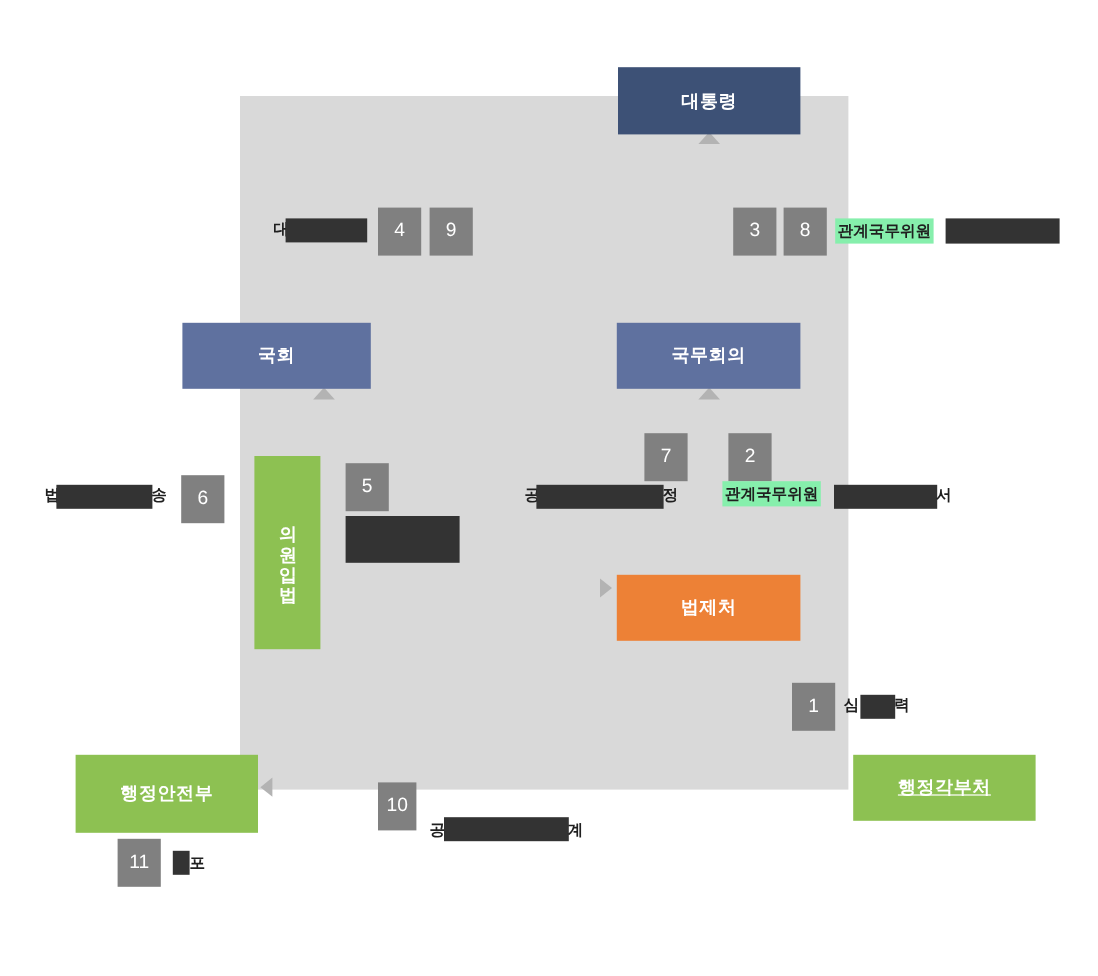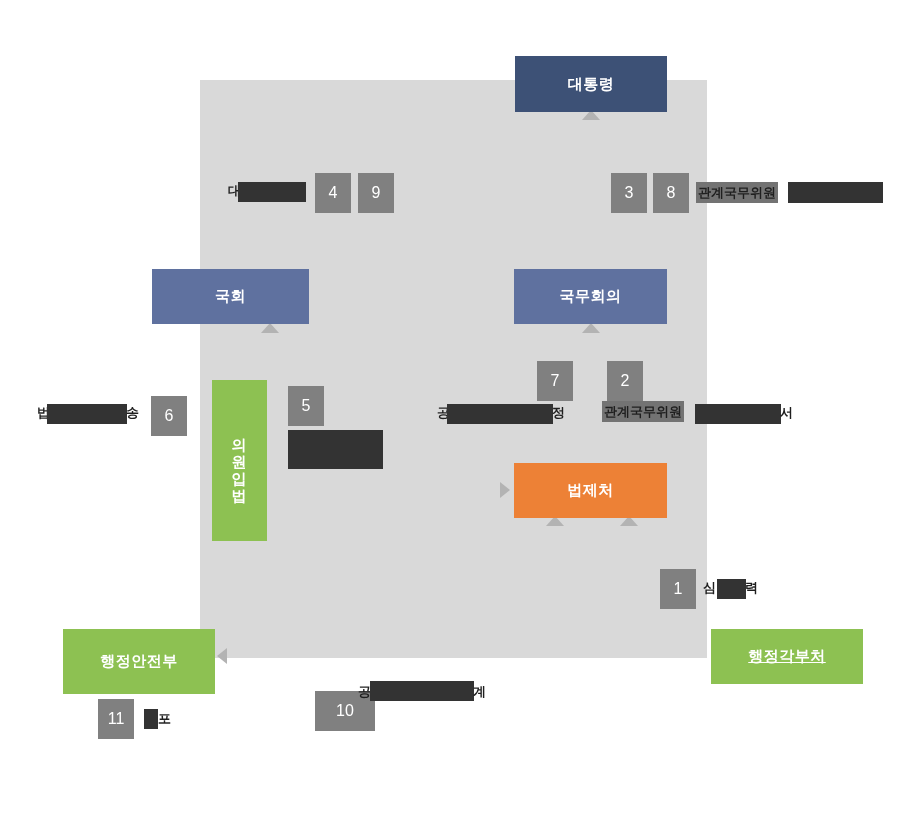--- a/index.html
+++ b/index.html
@@ -33,21 +33,21 @@
     color: #ffffff;
     font-weight: bold;
     font-size: 15px;
     letter-spacing: 0.5px;
     text-align: center;
     box-sizing: border-box;
   }
   .node.president { background: #3d5176; }
   .node.assembly  { background: #5f719f; }
   .node.cabinet   { background: #5f719f; font-family: Liberation Serif, serif; }
-  .node.moleg     { background: #ed8136; }
+  .node.moleg     { background: #ed8136; margin-top: 16px; }
   .node.green     { background: #8dc152; }
 
   
   .node.vertical {
     writing-mode: vertical-rl;
     text-orientation: upright;
     letter-spacing: 2px;
     line-height: 1;
   }
 
@@ -68,21 +68,21 @@
     position: absolute;
     display: flex;
     align-items: center;
     white-space: nowrap;
     font-size: 13px;
     font-weight: bold;
     color: #1f1f1f;
     line-height: 1;
   }
   .caption.boxed {
-    background: #737373;
+    background: #86efac;
     padding: 4px 2px;
   }
   
   .redact {
     position: absolute;
     background: #333333;
   }
   
   .redact-block {
     position: absolute;
@@ -188,21 +188,21 @@
 
   <div class="badge" style="left:660px; top:569px; width:36px; height:40px;">1</div>
   <div class="caption" style="left:703px; top:581px;">
     <span>심</span>
   </div>
   <div class="redact" style="left:717px; top:579px; width:29px; height:20px;"></div>
   <div class="caption" style="left:745px; top:581px;">
     <span>력</span>
   </div>
 
-  <div class="badge" style="left:315px; top:691px; width:60px; height:40px;">10</div>
+  <div class="badge" style="left:315px; top:652px; width:32px; height:40px;">10</div>
   <div class="caption" style="left:358px; top:685px;">
     <span>공</span>
   </div>
   <div class="redact" style="left:370px; top:681px; width:104px; height:20px;"></div>
   <div class="caption" style="left:473px; top:685px;">
     <span>계</span>
   </div>
 
   <div class="badge" style="left:98px; top:699px; width:36px; height:40px;">11</div>
   <div class="caption" style="left:158px; top:712px;">

